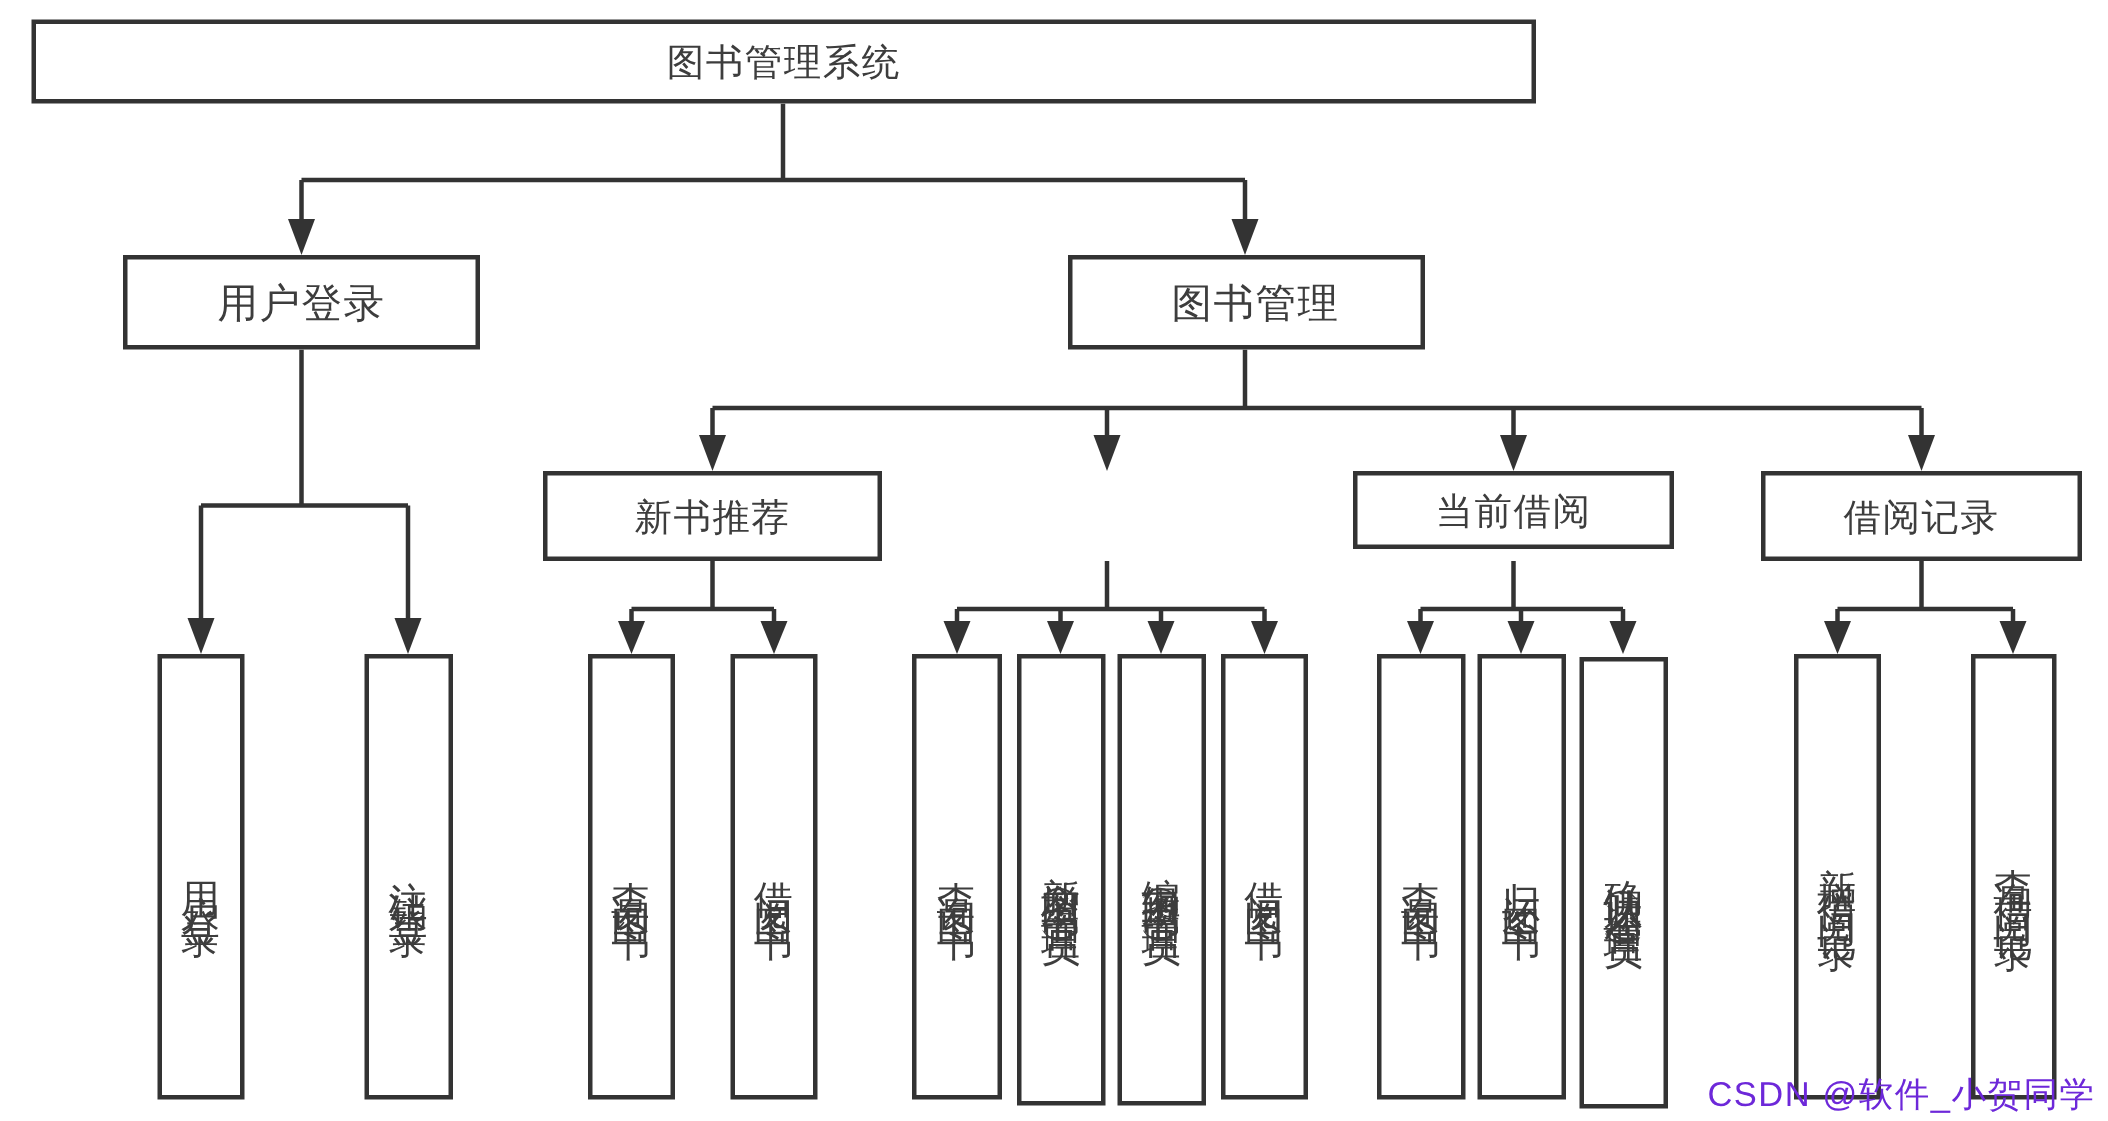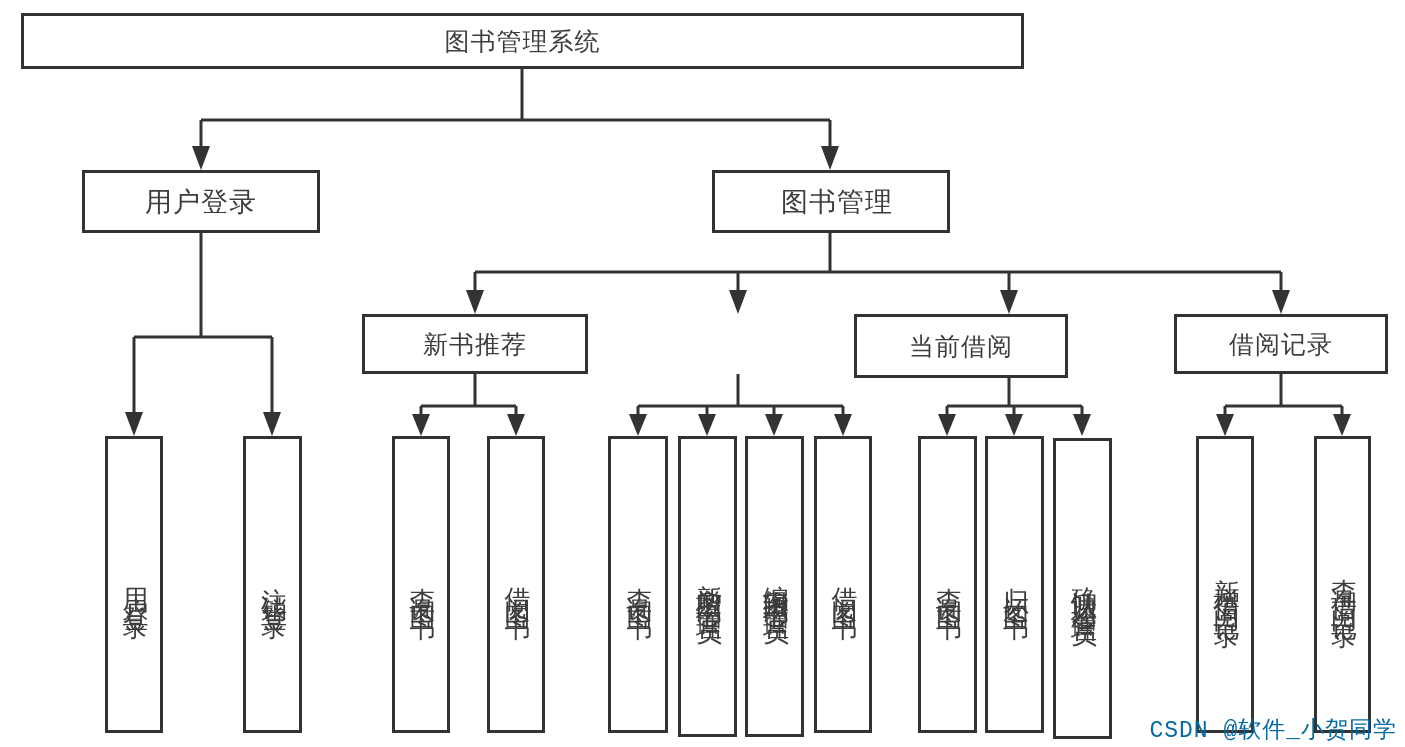--- a/index.html
+++ b/index.html
@@ -1,21 +1,21 @@
 <!DOCTYPE html>
 <html><head>
 <meta charset="utf-8">
 <style>
   html,body { margin:0; padding:0; background:#ffffff; }
   #stage {
     position: relative;
     width: 1405px;
     height: 747px;
     background: #ffffff;
-    font-family: Liberation Mono, monospace;
+    font-family: Liberation Sans, sans-serif;
     overflow: hidden;
   }
   #wires { position:absolute; left:0; top:0; width:1405px; height:747px; }
   .node {
     position: absolute;
     background: #ffffff;
     border: 3px solid #333333;
     box-sizing: border-box;
     display: flex;
     align-items: center;
@@ -33,21 +33,21 @@
     letter-spacing: 9px;
     line-height: 1;
     white-space: nowrap;
   }
   .vnode.long span { letter-spacing: 5px; }
   #watermark {
     position: absolute;
     right: 8px;
     bottom: 2px;
     font-size: 23px;
-    color: #0369a1;
+    color: #6d28d9;
     letter-spacing: 1px;
     white-space: nowrap;
   }
 </style>
 </head>
 <body>
 
 <div id="stage">
 
   <svg id="wires" viewBox="0 0 1405 747">
@@ -137,21 +137,21 @@
   <div class="node hnode lvl1" style="left:82px; top:170px; width:238px; height:63px;">
     <span>用户登录</span>
   </div>
   <div class="node hnode lvl1" style="left:712px; top:170px; width:238px; height:63px;padding-left:12px;">
     <span>图书管理</span>
   </div>
 
   <div class="node hnode lvl2" style="left:362px; top:314px; width:226px; height:60px;">
     <span>新书推荐</span>
   </div>
-  <div class="node hnode lvl2" style="left:854px; top:314px; width:214px; height:64px;">
+  <div class="node hnode lvl2" style="left:902px; top:314px; width:214px; height:52px;">
     <span>当前借阅</span>
   </div>
   <div class="node hnode lvl2" style="left:1174px; top:314px; width:214px; height:60px;">
     <span>借阅记录</span>
   </div>
 
   <div class="node vnode" style="left:105px; top:436px; width:58px; height:297px;">
     <span>用户登录</span>
   </div>
   <div class="node vnode" style="left:243px; top:436px; width:59px; height:297px;">

